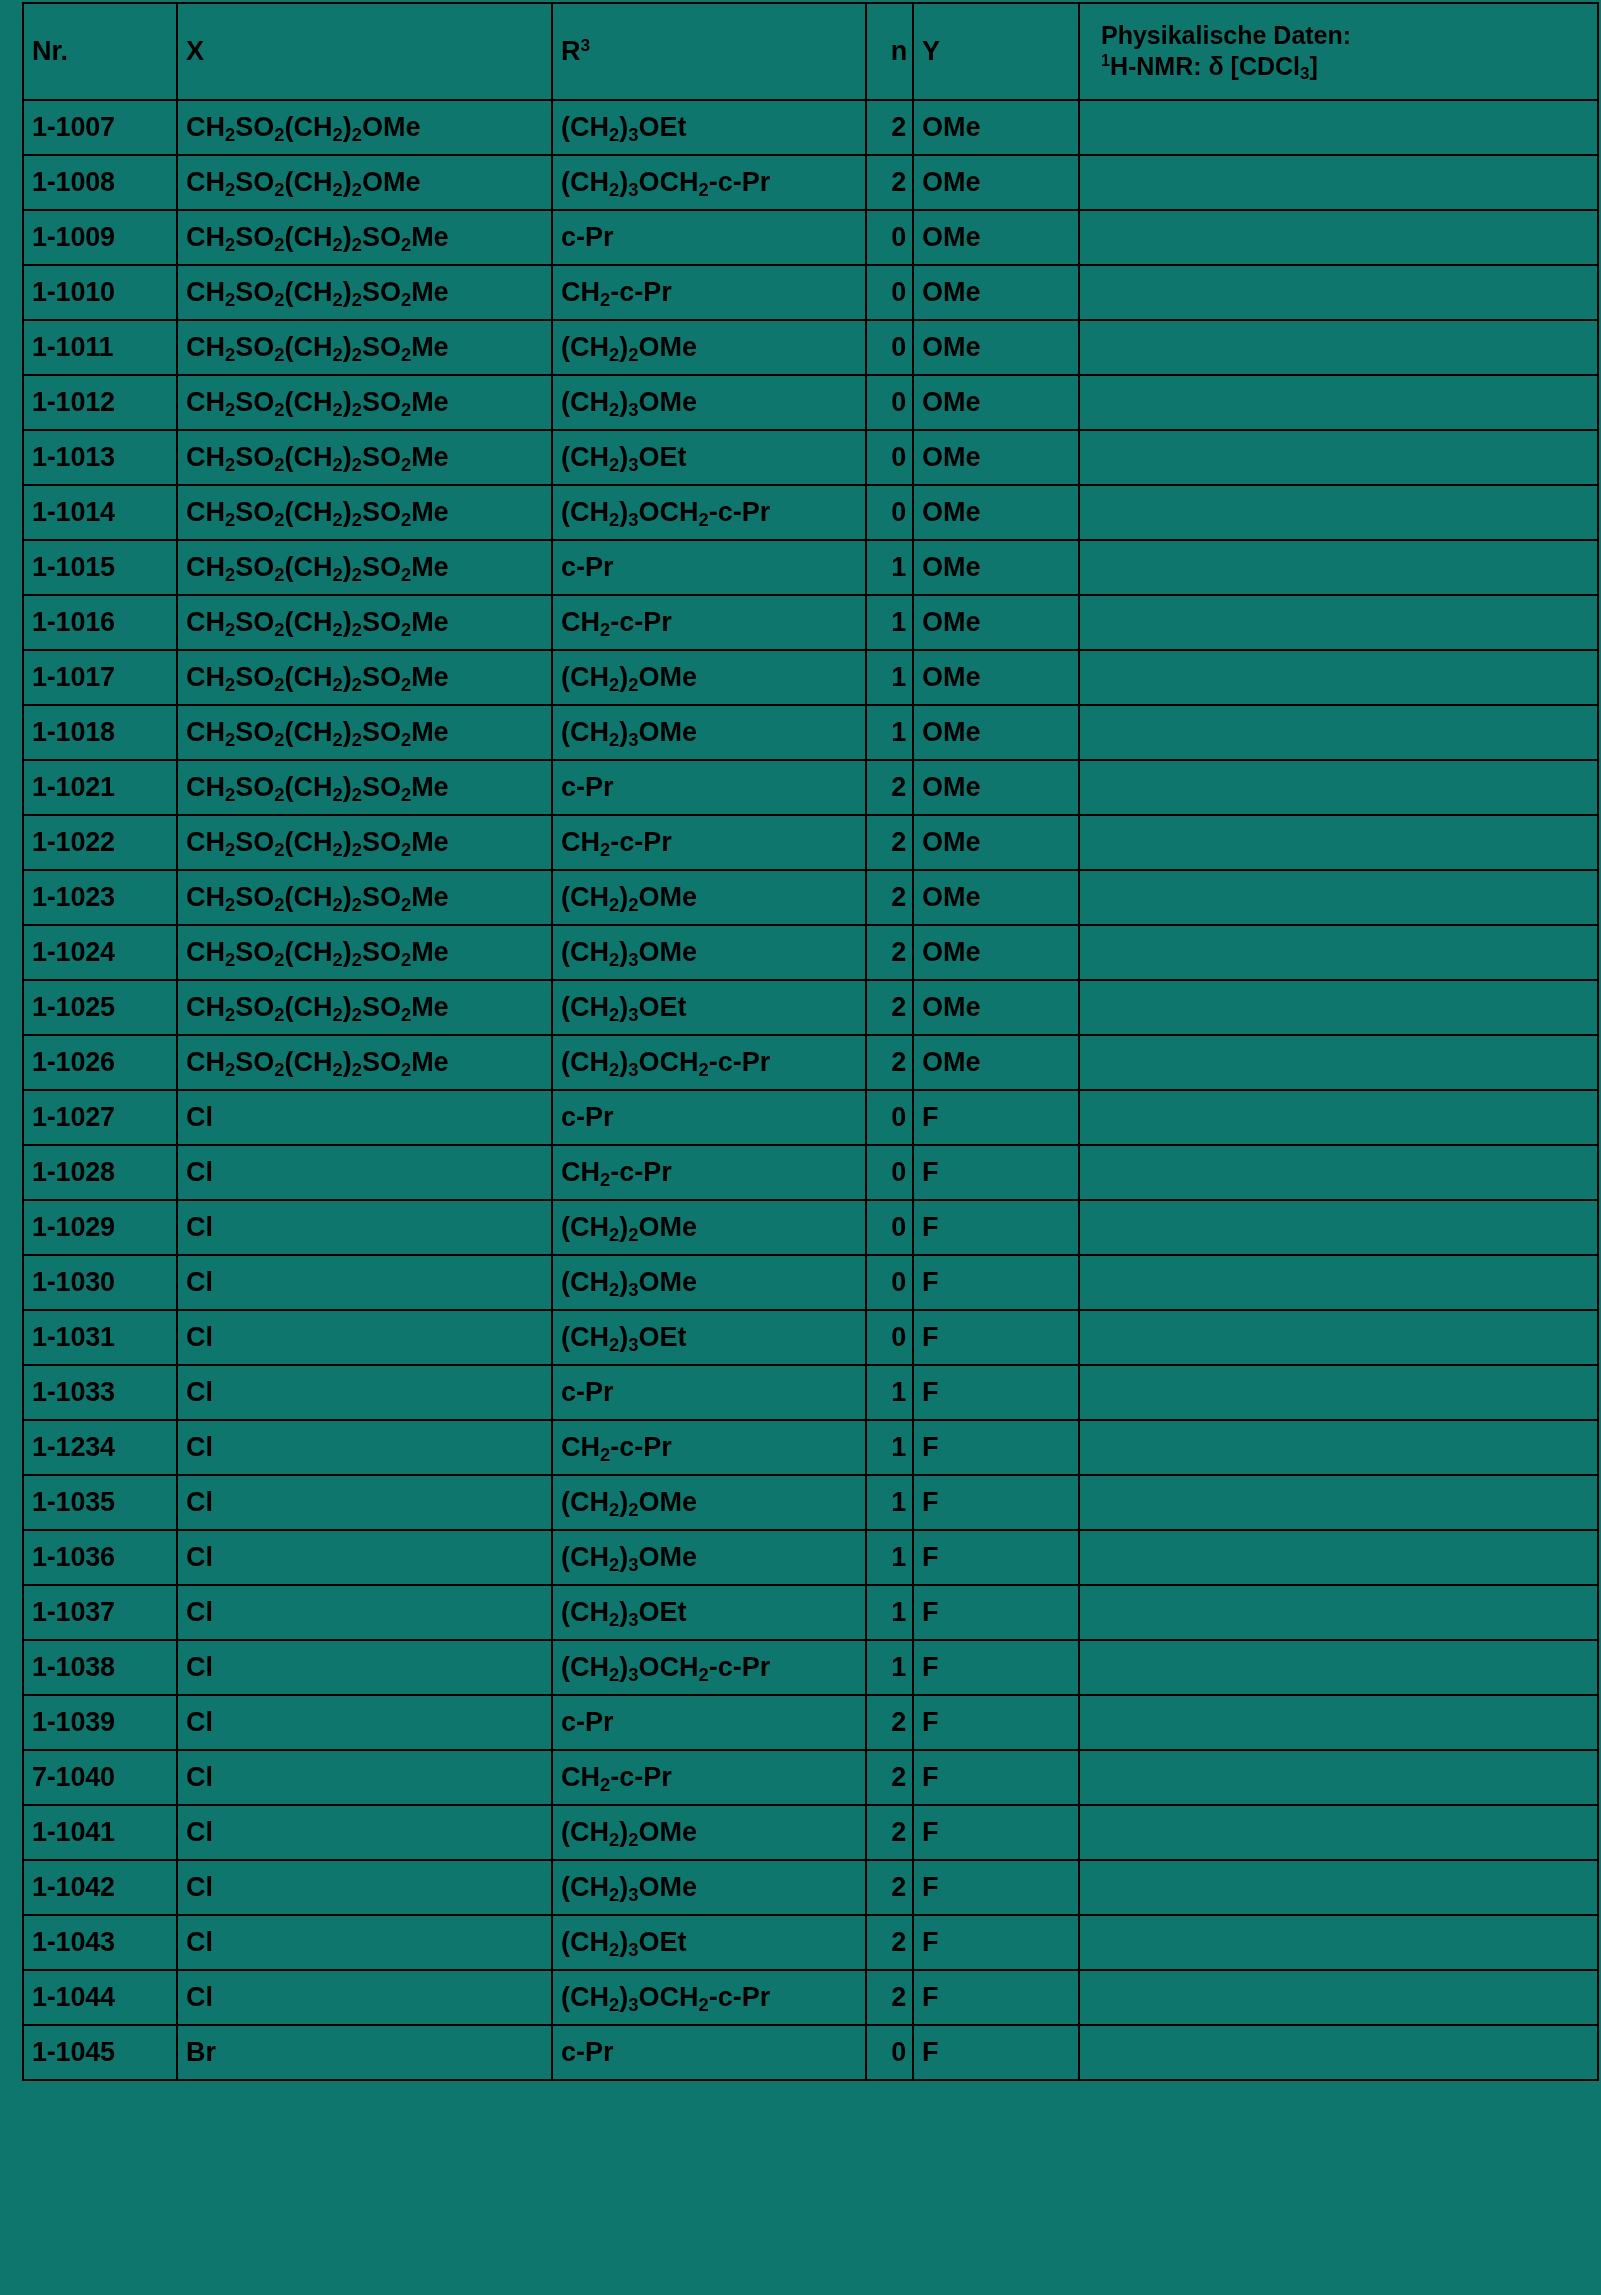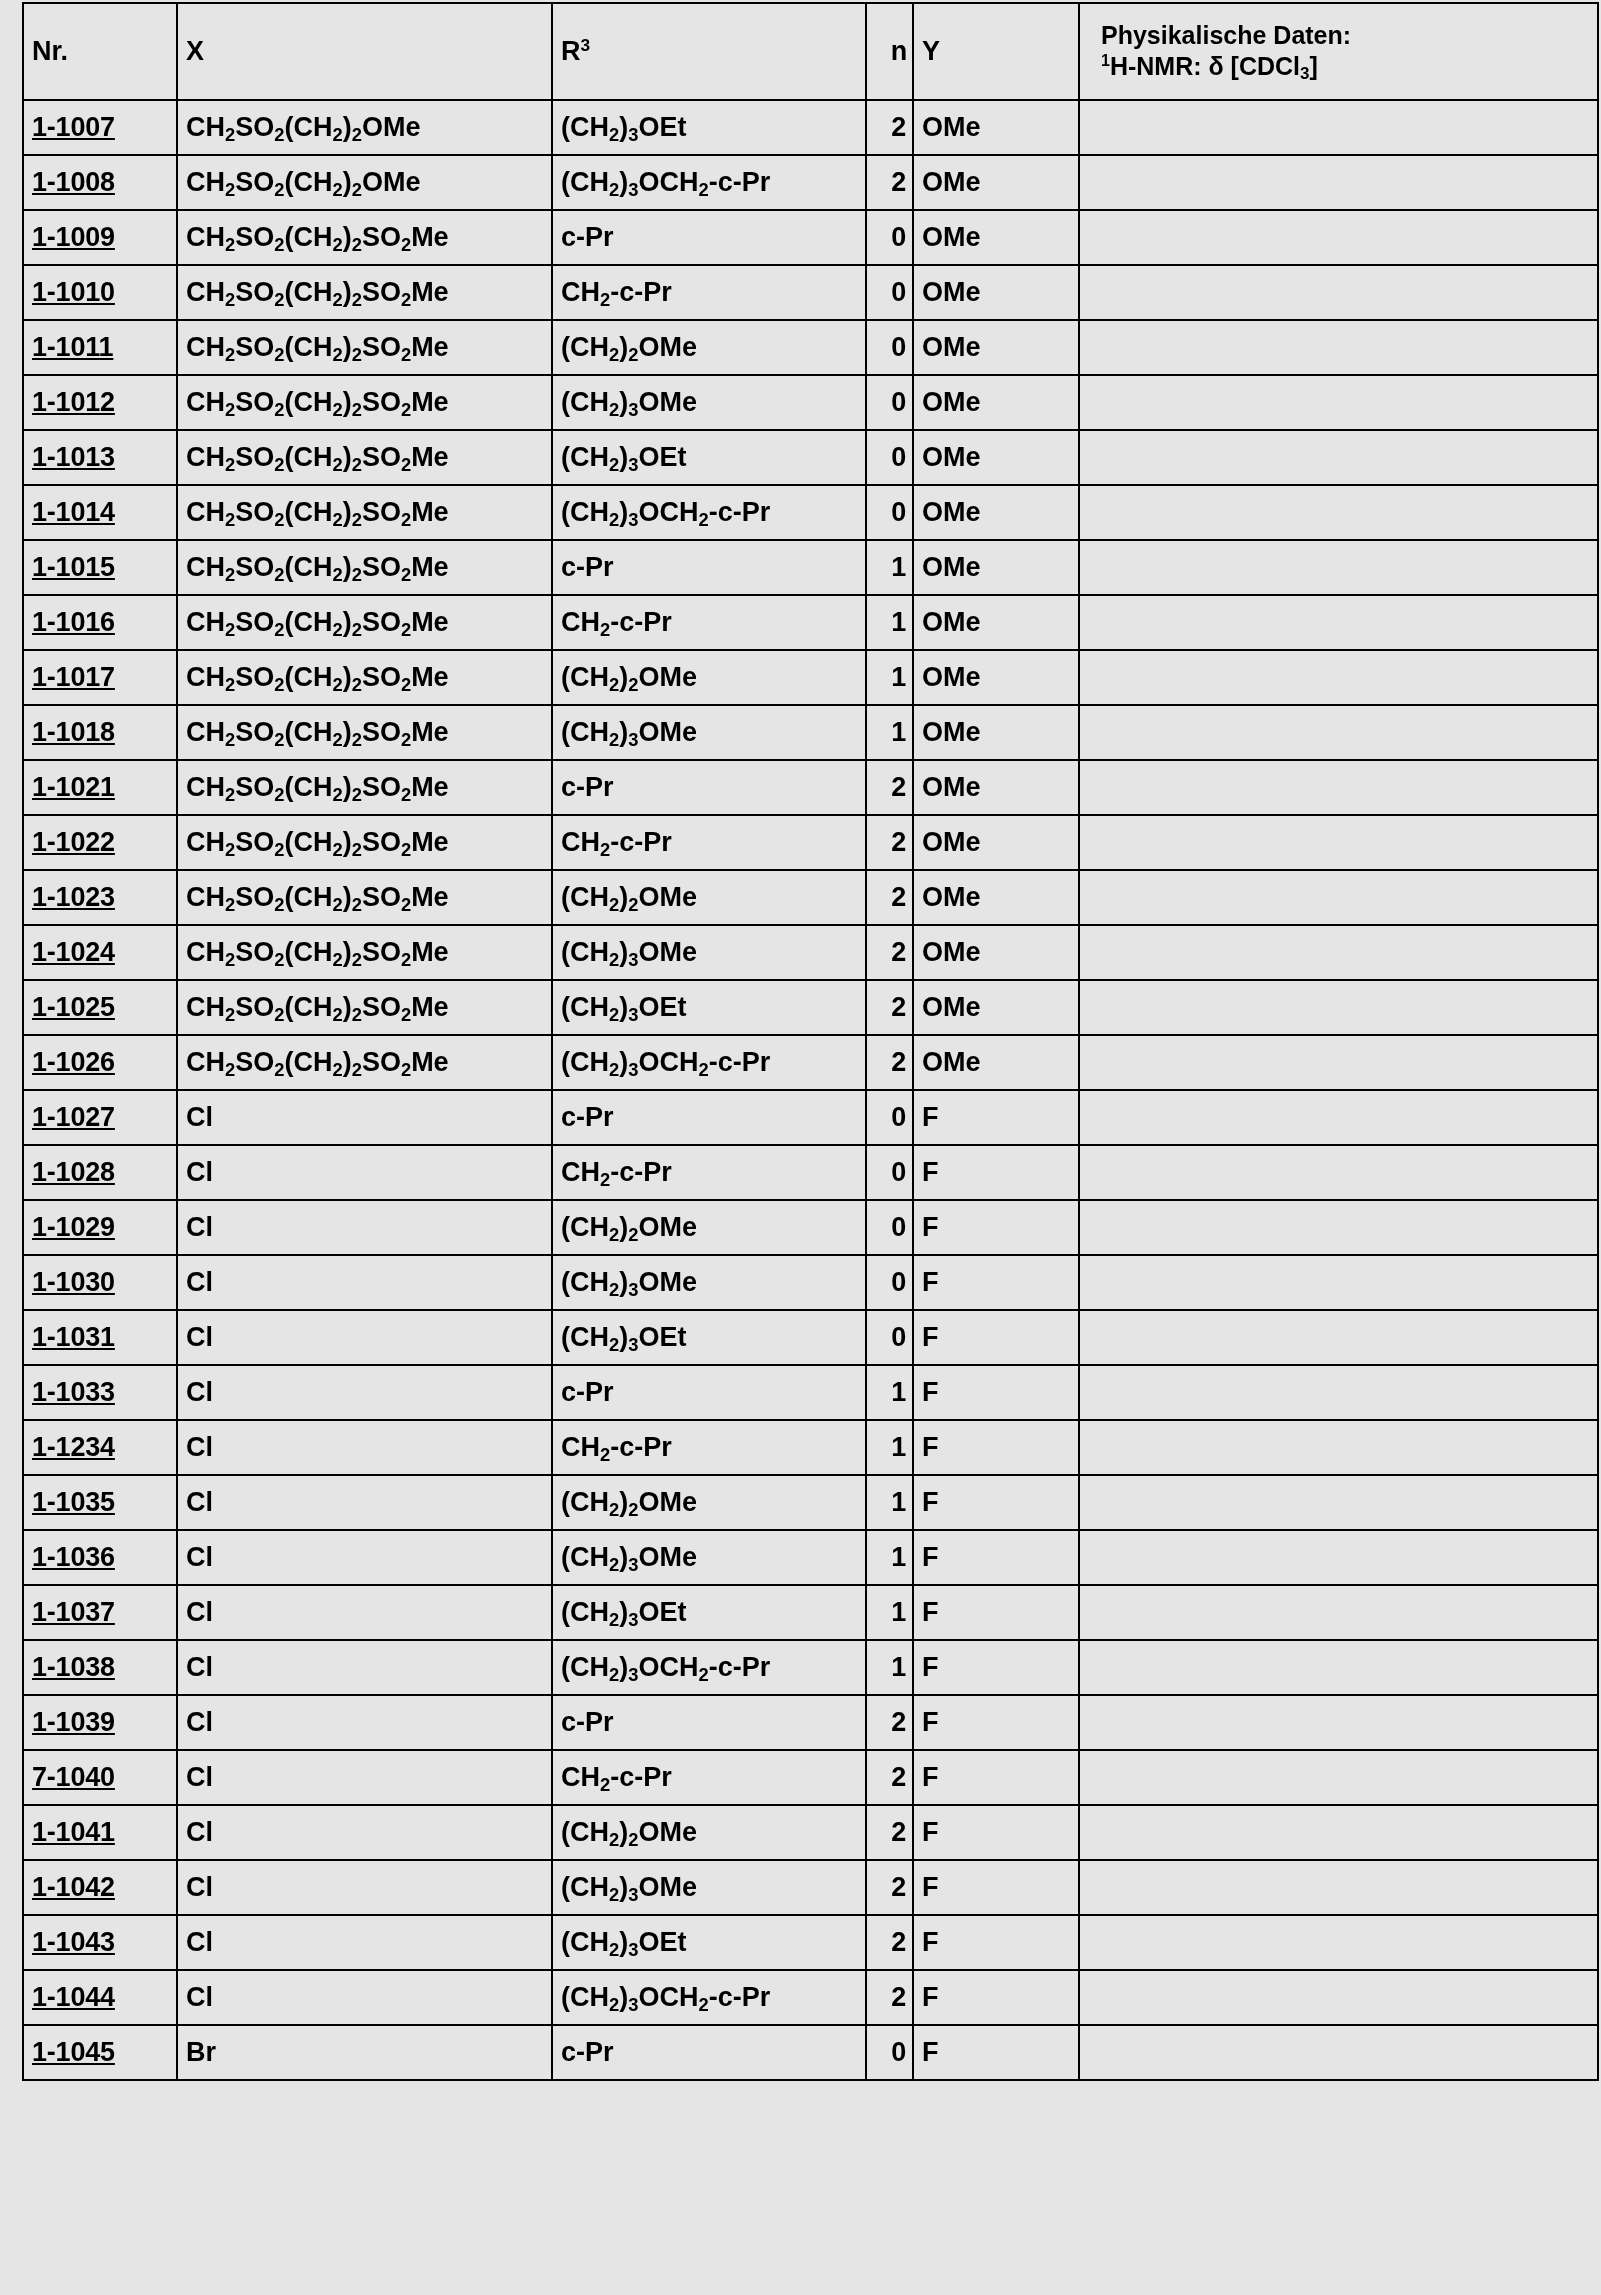--- a/index.html
+++ b/index.html
@@ -11,21 +11,21 @@
     font-family: "Liberation Sans", sans-serif;
     color: #000000;
     width: 1601px;
     height: 2295px;
     overflow: hidden;
   }
   #sheet {
     position: relative;
     width: 1601px;
     height: 2295px;
-    background: #e5e5e5;
+    background: #0f766e;
   }
   table.patent-table {
     position: absolute;
     left: 22px;
     top: 1.6px;
     width: 1575px;
     border-collapse: collapse;
     table-layout: fixed;
     font-size: 27px;
   }
@@ -61,21 +61,21 @@
     padding-left: 21px;
   }
   .phys-line2 { display: block; margin-top: 1px; }
 
   tbody td { height: 53px; }
   tbody td.cell-n {
     text-align: right;
     padding-left: 3.2px;
     padding-right: 5.7px;
   }
-  tbody td.cell-nr { letter-spacing: -0.2px; text-decoration: underline; }
+  tbody td.cell-nr { letter-spacing: -0.2px; }
   tbody td.cell-phys { }
 
   sub {
     font-size: 0.68em;
     vertical-align: baseline;
     position: relative;
     bottom: -0.26em;
     font-weight: bold;
   }
   sup {

